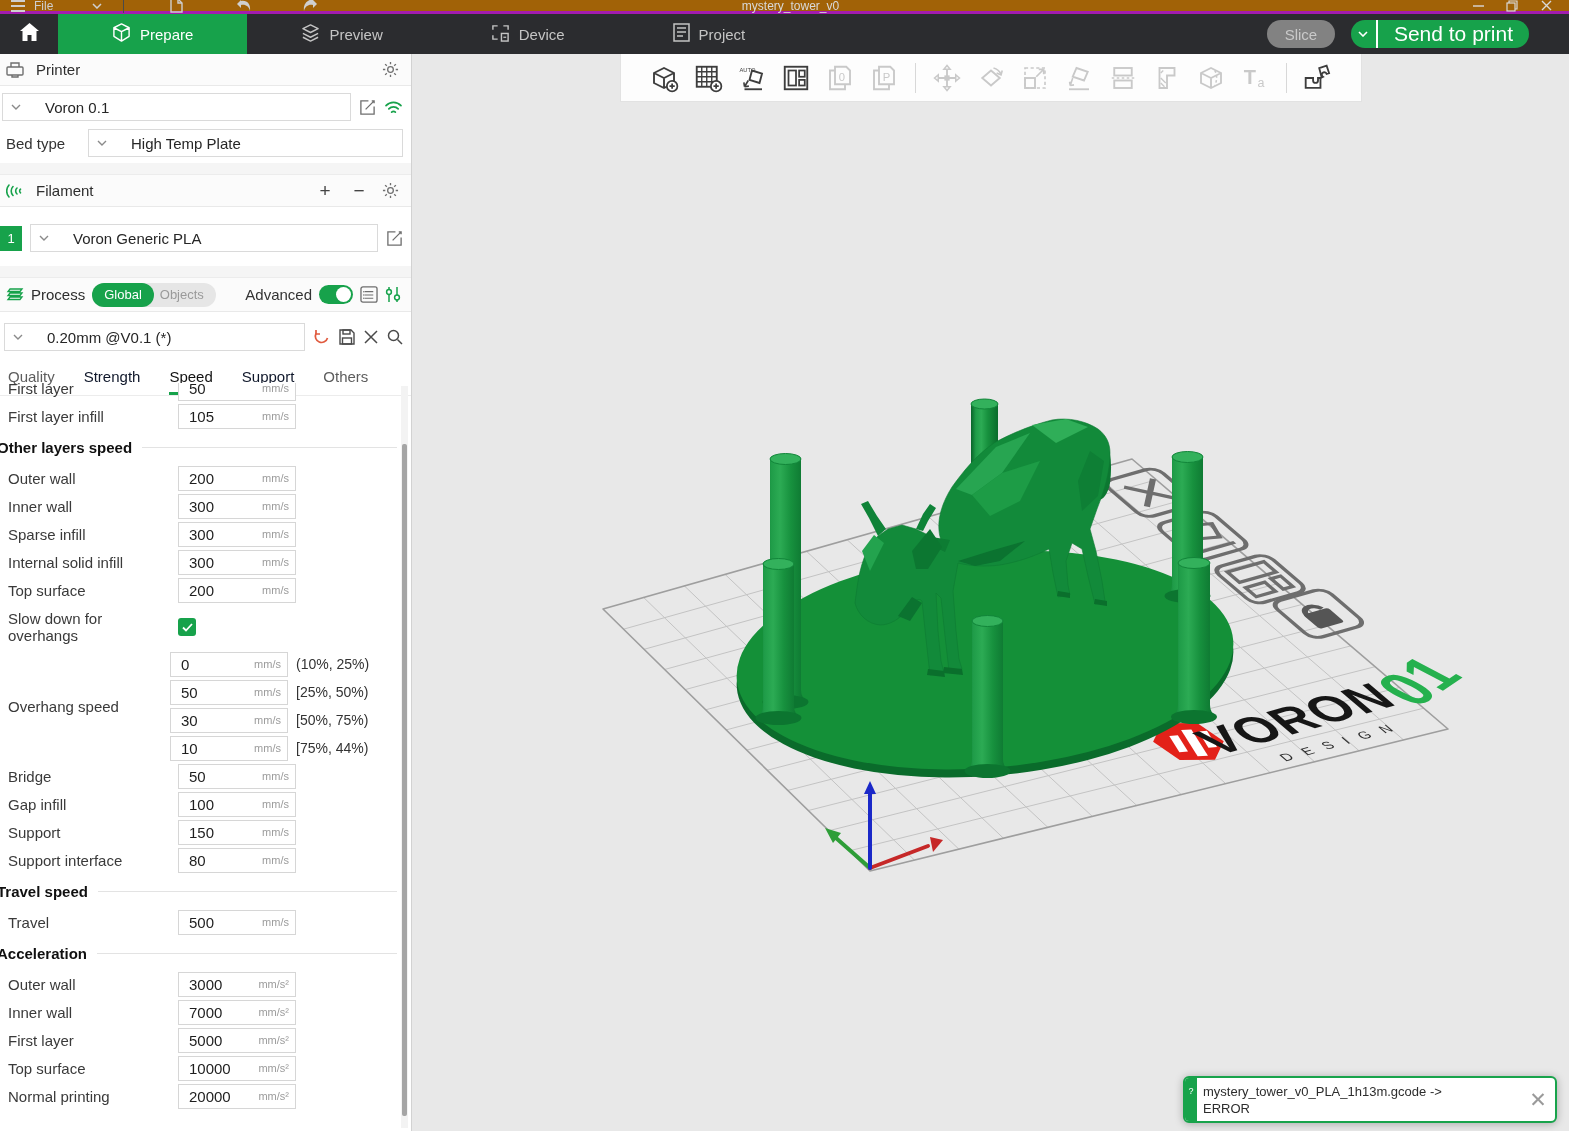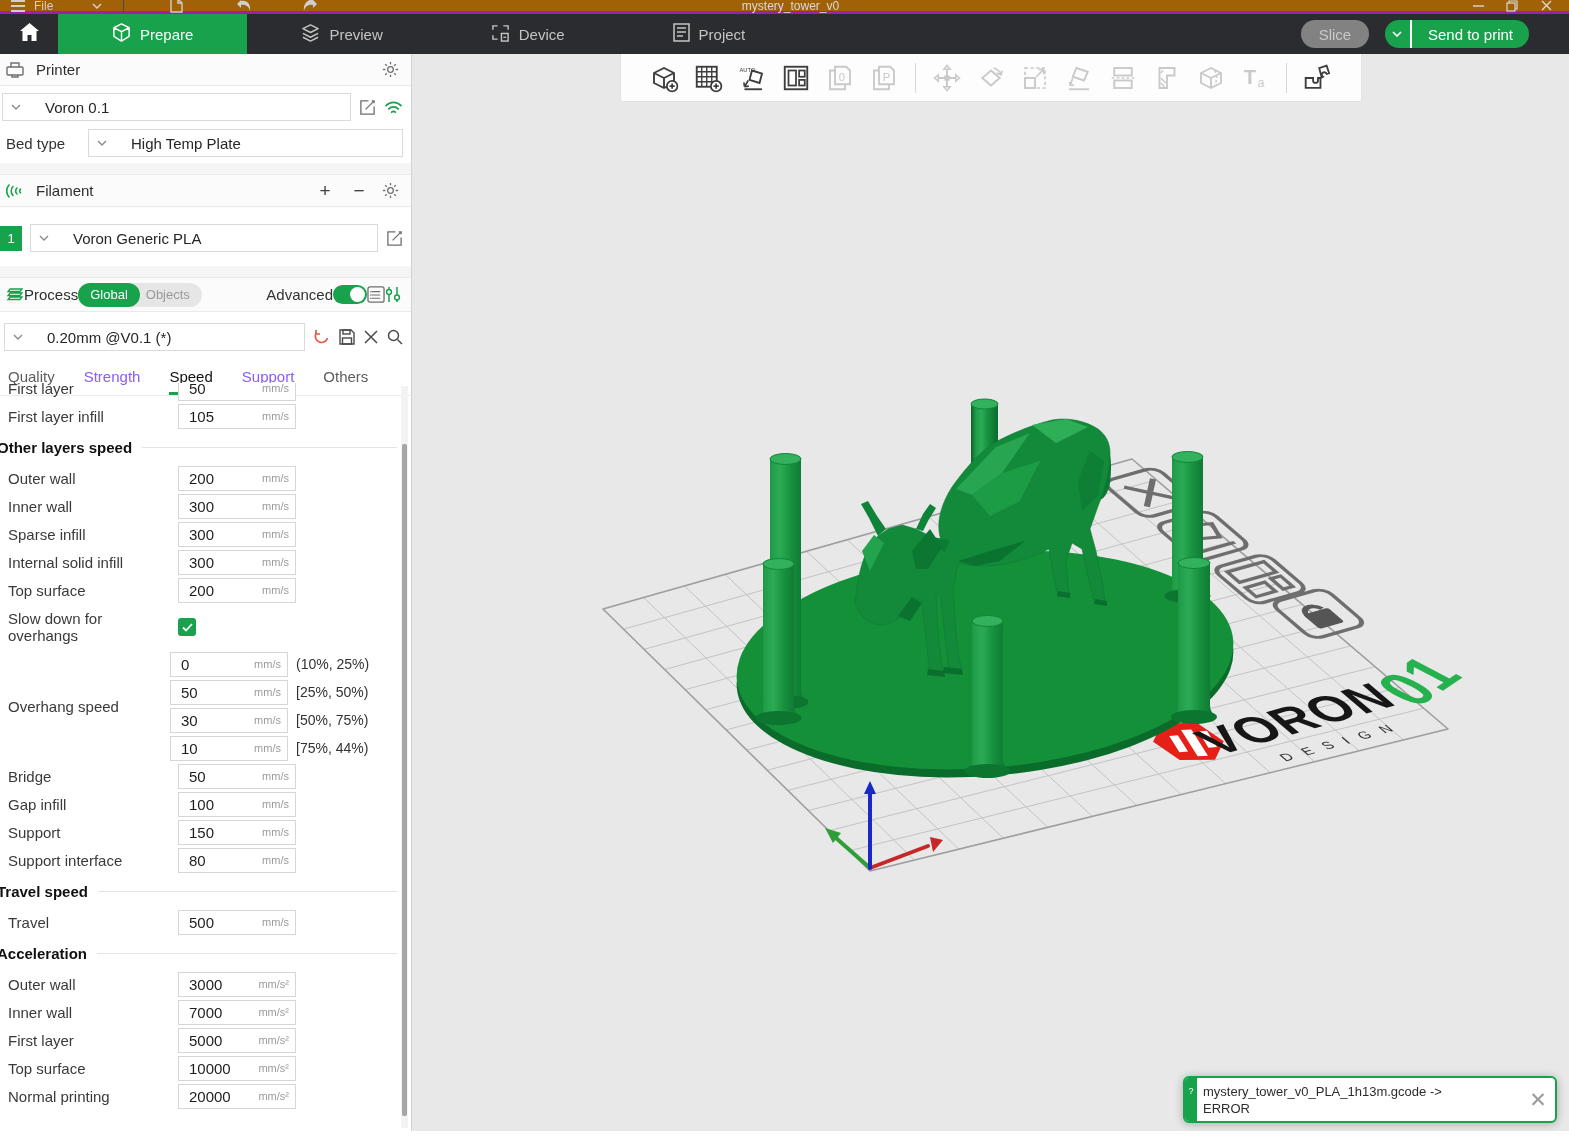--- a/index.html
+++ b/index.html
@@ -16,21 +16,21 @@
 
   
   .tabbar{height:40px;background:#2b2c2f;display:flex;align-items:stretch;position:relative}
   .home{width:58px;display:flex;align-items:center;justify-content:center;color:#fff}
   .tab{display:flex;align-items:center;gap:9px;padding:16px 54px;color:#c4c4c4;font-size:15px}
   .tab.active{background:#17a24b;color:#fff}
   .tabbar-right{margin-left:auto;display:flex;align-items:center;gap:16px;padding-right:40px}
   .slice-btn{width:68px;height:28px;border-radius:14px;background:#828282;color:#c9c9c9;font-size:15px;display:flex;align-items:center;justify-content:center}
   .send-combo{height:28px;border-radius:14px;background:#17a24b;color:#fff;display:flex;align-items:center;overflow:hidden}
   .send-caret{width:27px;height:28px;display:flex;align-items:center;justify-content:center;border-right:2px solid #fff}
-  .send-label{padding:0 16px;font-size:15px}
+  .send-label{padding:0 16px;font-size:21px}
 
   
   .main{display:flex;height:1077px}
   .panel{width:412px;background:#fff;border-right:1px solid #d2d2d2;position:relative;flex:none}
   .viewport{flex:1;position:relative;background:#e8e8e8;overflow:hidden}
 
   
   .sec-head{height:32px;display:flex;align-items:center;gap:12px;padding:0 12px 0 6px;background:#fbfbfb;border-bottom:1px solid #e9e9e9}
   .sec-title{font-size:15px;color:#2e2e2e}
   .sec-sp{flex:1}
@@ -38,36 +38,36 @@
   .gico.green{color:#17a24b}
   .pm{font-size:19px;color:#444;width:22px;text-align:center}
   .gap-band{height:12px;background:#f5f5f5;border-bottom:1px solid #ececec}
 
   .row{display:flex;align-items:center;padding:7px 8px 6px 2px;gap:8px}
   .combo{height:28px;border:1px solid #dadada;background:#fff;display:flex;align-items:center;gap:24px;padding:0 8px;font-size:15px;color:#262626;flex:1}
   .caret{color:#8a8a8a;display:flex}
   .bed-label{font-size:15px;color:#333;width:78px;padding-left:4px}
   .slot{width:22px;height:25px;background:#17a24b;color:#fff;font-size:13px;display:flex;align-items:center;justify-content:center;flex:none;margin-left:-2px}
 
-  .proc-head{height:34px;display:flex;align-items:center;padding:0 10px 0 6px;background:#fbfbfb;border-bottom:1px solid #e9e9e9}
+  .proc-head{height:34px;display:flex;align-items:center;gap:7px;padding:0 10px 0 6px;background:#fbfbfb;border-bottom:1px solid #e9e9e9}
   .seg{display:flex;align-items:center;background:#e6e6e6;border-radius:12px;height:24px}
   .seg-on{background:#17a24b;color:#fff;border-radius:12px;height:24px;display:flex;align-items:center;padding:0 12px;font-size:13px}
   .seg-off{color:#9a9a9a;padding:0 12px 0 6px;font-size:13px}
   .adv{font-size:15px;color:#333;margin-left:auto}
   .toggle{width:34px;height:19px;border-radius:10px;background:#17a24b;position:relative;flex:none}
   .toggle .knob{position:absolute;right:2px;top:2px;width:15px;height:15px;border-radius:50%;background:#fff}
 
   .preset-row{display:flex;align-items:center;padding:11px 8px 8px 4px;gap:8px}
   .preset-icons{display:flex;align-items:center;gap:9px}
   .oico{color:#e05a3e;display:flex}
   .dico{color:#4a4a4a;display:flex}
 
   .ptabs{display:flex;align-items:flex-end;height:37px;padding:0 8px;border-bottom:1px solid #ececec}
   .ptab{font-size:15px;color:#5d5d5d;padding-bottom:10px;margin-right:29px;position:relative}
-  .ptab.mod{color:#8b5cf6}
+  .ptab.mod{color:#0f172a}
   .ptab.active{color:#111;font-weight:normal;border-bottom:3px solid #17a24b;padding-bottom:7px}
 
   .slist{position:absolute;left:0;right:12px;top:329px;bottom:0;overflow:hidden}
   .slist-in{margin-top:-9px}
   .srow{display:flex;align-items:center;height:28px;padding-left:8px}
   .slabel{width:170px;font-size:15px;color:#3a3a3a;line-height:17px;flex:none}
   .sbox{width:118px;height:25px;border:1px solid #d6d6d6;background:#fff;display:flex;align-items:center;justify-content:space-between;padding:0 6px 0 10px;flex:none}
   .sval{font-size:15px;color:#1e1e1e}
   .sunit{font-size:11px;color:#9b9b9b}
   .srange{font-size:14px;color:#333;margin-left:8px}

